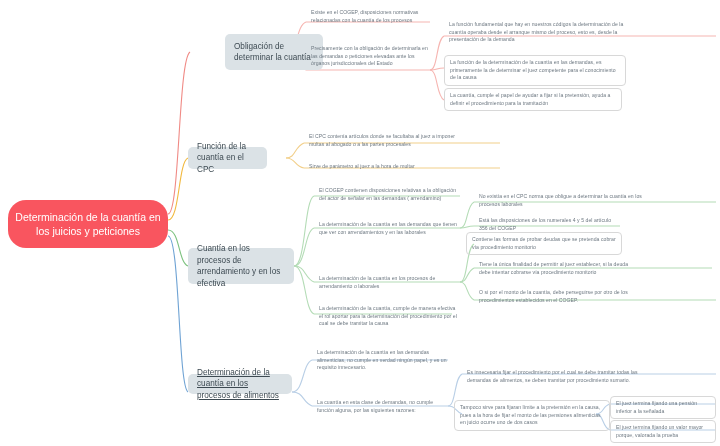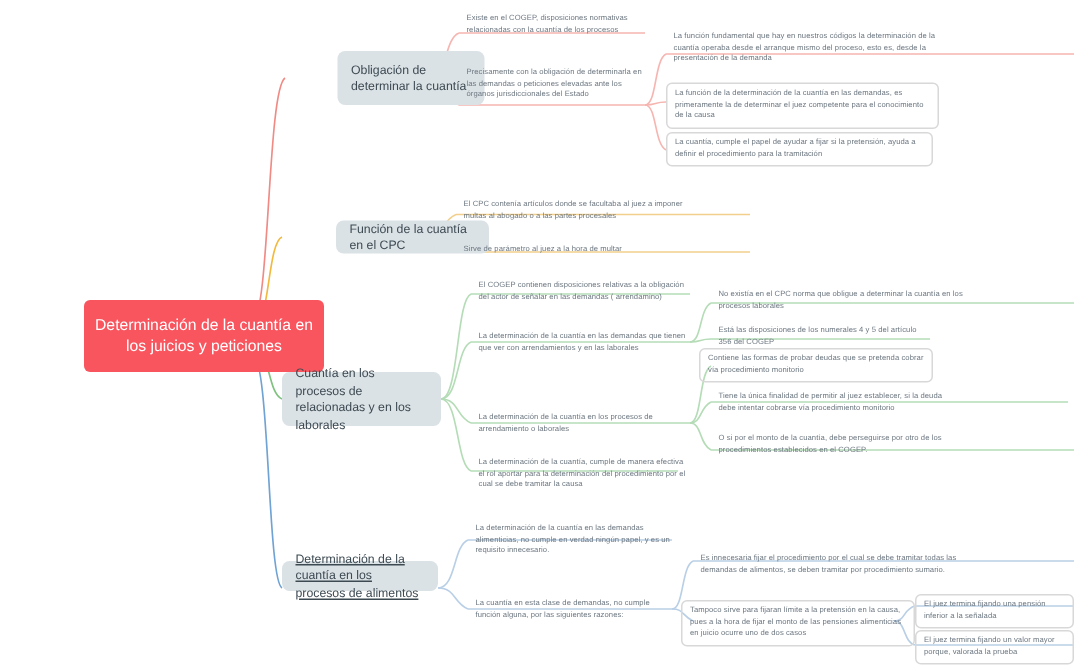--- a/index.html
+++ b/index.html
@@ -10,24 +10,24 @@
     overflow: hidden;
   }
   #canvas { position: relative; width: 720px; height: 446px; }
   #wires { position: absolute; left: 0; top: 0; width: 720px; height: 446px; pointer-events: none; }
 
   .node { position: absolute; }
 
   
   .root {
     left: 8px; top: 200px; width: 160px; height: 48px;
-    background: #f9555f; border-radius: 4px;
+    background: #f9555f; border-radius: 18px;
     display: flex; align-items: center; justify-content: center;
     text-align: center; color: #ffffff;
-    font-size: 10.5px; line-height: 14px; padding: 2px 6px; margin-left: 48px;
+    font-size: 10.5px; line-height: 14px; padding: 2px 6px;
   }
 
   
   .topic {
     background: #dbe2e6; border-radius: 5px;
     color: #3d4a52; font-size: 8.2px; line-height: 11.5px;
     padding: 6px 9px; display: flex; align-items: center;
   }
 
   
@@ -109,27 +109,27 @@
   <div class="node leaf" style="left:306px; top:6px; width:140px;">Existe en el COGEP, disposiciones normativas relacionadas con la cuantía de los procesos</div>
 
   <div class="node leaf" style="left:306px; top:42px; width:126px;">Precisamente con la obligación de determinarla en las demandas o peticiones elevadas ante los órganos jurisdiccionales del Estado</div>
 
   <div class="node leaf" style="left:444px; top:18px; width:192px;">La función fundamental que hay en nuestros códigos la determinación de la cuantía operaba desde el arranque mismo del proceso, esto es, desde la presentación de la demanda</div>
 
   <div class="node leaf boxed b-red" style="left:444px; top:55px; width:182px;">La función de la determinación de la cuantía en las demandas, es primeramente la de determinar el juez competente para el conocimiento de la causa</div>
 
   <div class="node leaf boxed b-red" style="left:444px; top:88px; width:178px;">La cuantía, cumple el papel de ayudar a fijar si la pretensión, ayuda a definir el procedimiento para la tramitación</div>
 
-  <div class="node topic" style="left:188px; top:147px; width:102px; height:22px;margin-left:36px;">Función de la cuantía en el CPC</div>
+  <div class="node topic" style="left:188px; top:147px; width:79px; height:22px;">Función de la cuantía en el CPC</div>
 
   <div class="node leaf" style="left:304px; top:130px; width:160px;">El CPC contenía artículos donde se facultaba al juez a imponer multas al abogado o a las partes procesales</div>
 
   <div class="node leaf" style="left:304px; top:160px; width:180px;">Sirve de parámetro al juez a la hora de multar</div>
 
-  <div class="node topic" style="left:188px; top:248px; width:106px; height:36px;">Cuantía en los procesos de relacionadas y en los laborales</div>
+  <div class="node topic" style="left:188px; top:248px; width:106px; height:36px;">Cuantía en los procesos de arrendamiento y en los efectiva</div>
 
   <div class="node leaf" style="left:314px; top:184px; width:146px;">El COGEP contienen disposiciones relativas a la obligación del actor de señalar en las demandas ( arrendamino)</div>
 
   <div class="node leaf" style="left:314px; top:218px; width:152px;">La determinación de la cuantía en las demandas que tienen que ver con arrendamientos y en las laborales</div>
 
   <div class="node leaf" style="left:474px; top:190px; width:172px;">No existía en el CPC norma que obligue a determinar la cuantía en los procesos laborales</div>
 
   <div class="node leaf" style="left:474px; top:214px; width:150px;">Está las disposiciones de los numerales 4 y 5 del artículo 356 del COGEP</div>
 
   <div class="node leaf boxed b-green" style="left:466px; top:232px; width:156px;">Contiene las formas de probar deudas que se pretenda cobrar vía procedimiento monitorio</div>

